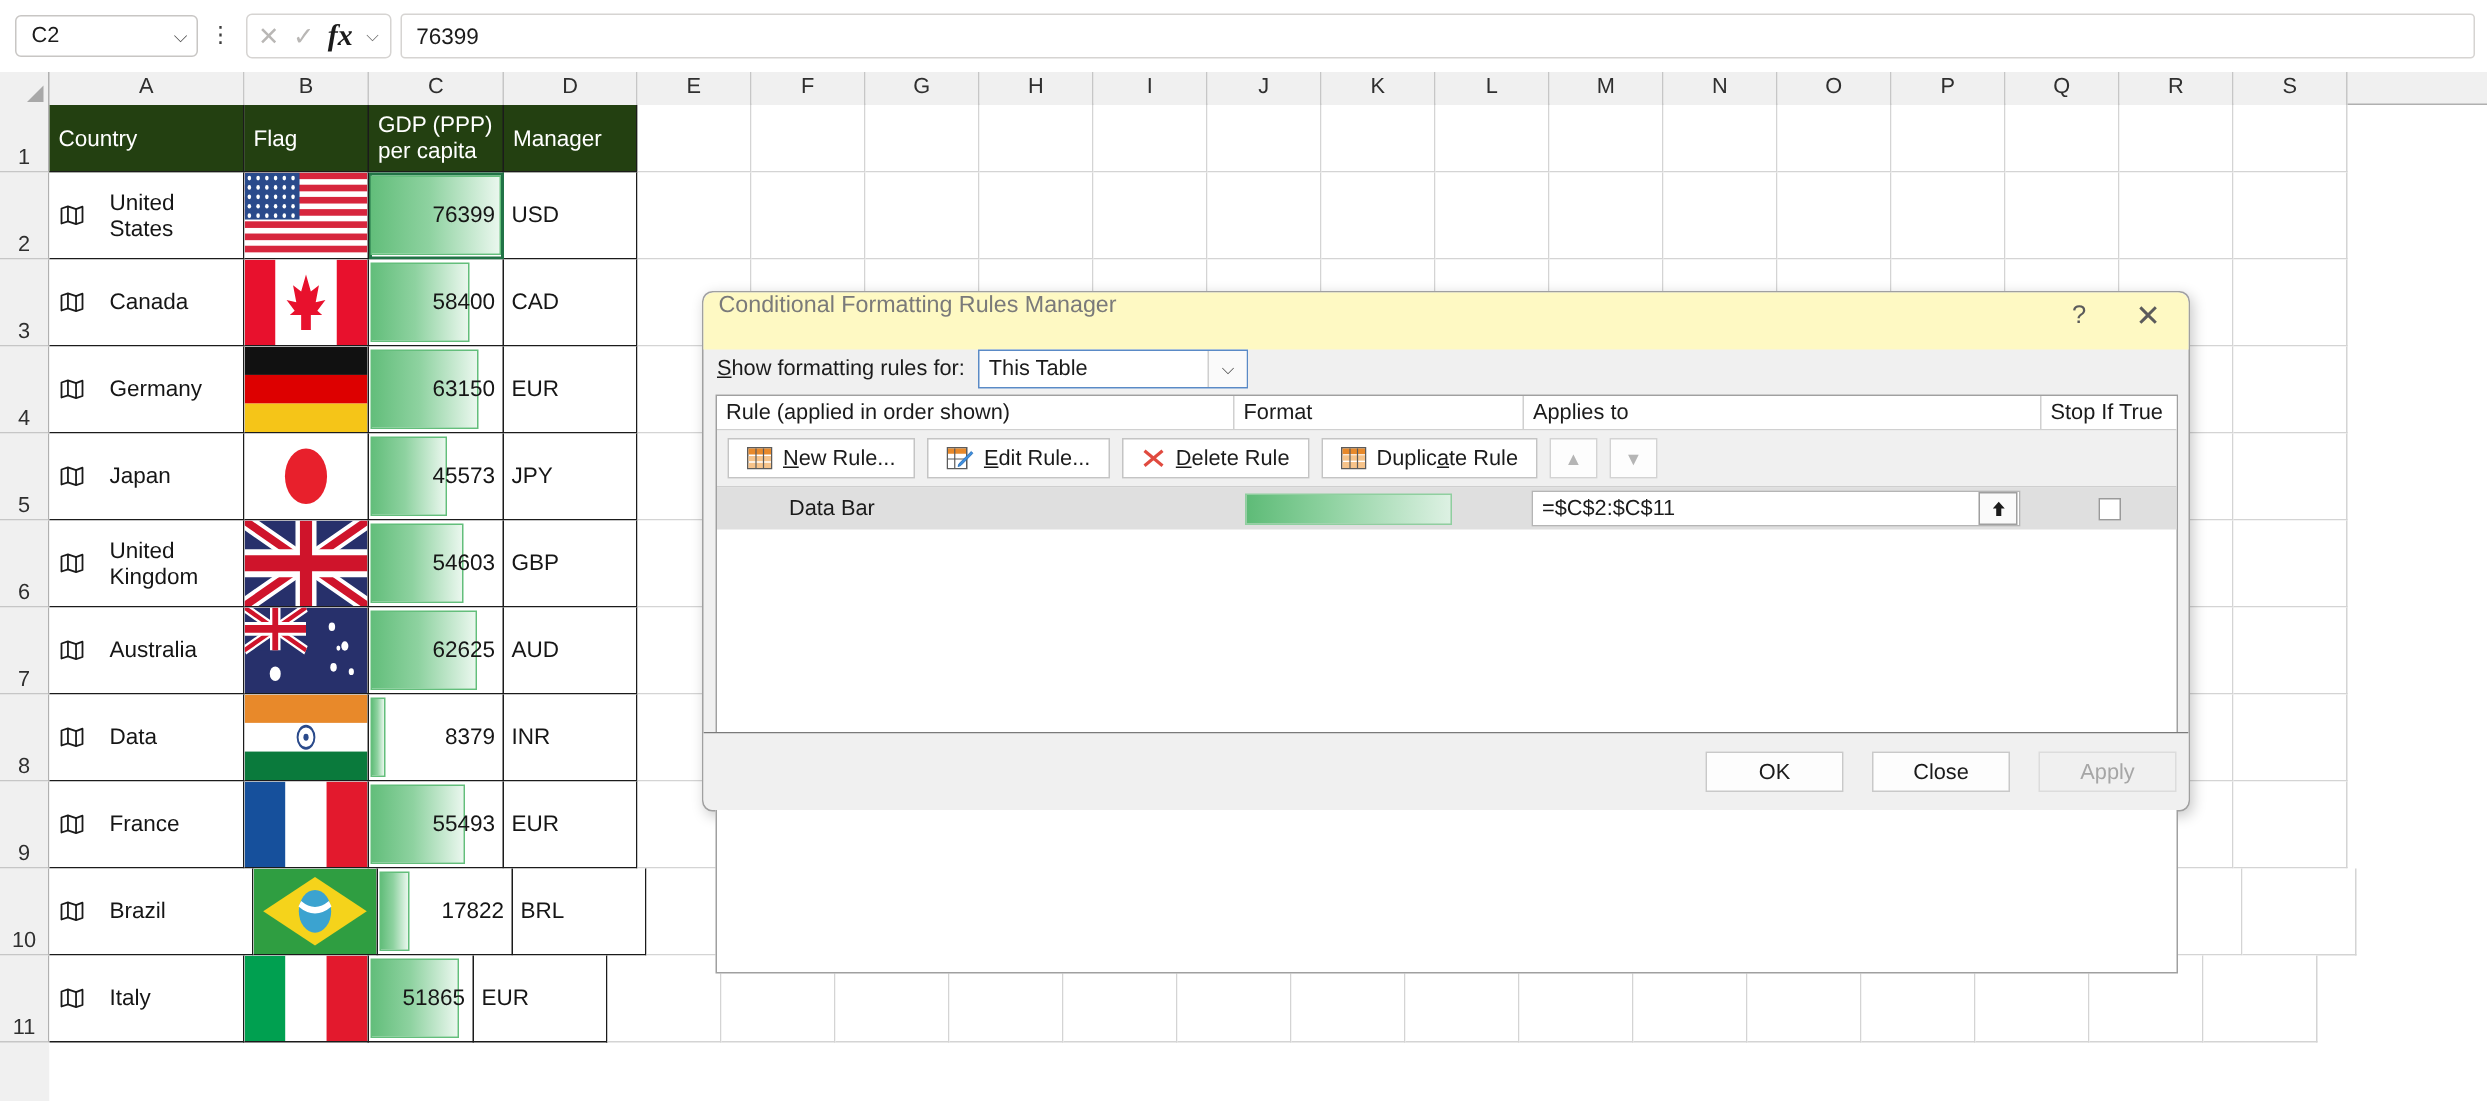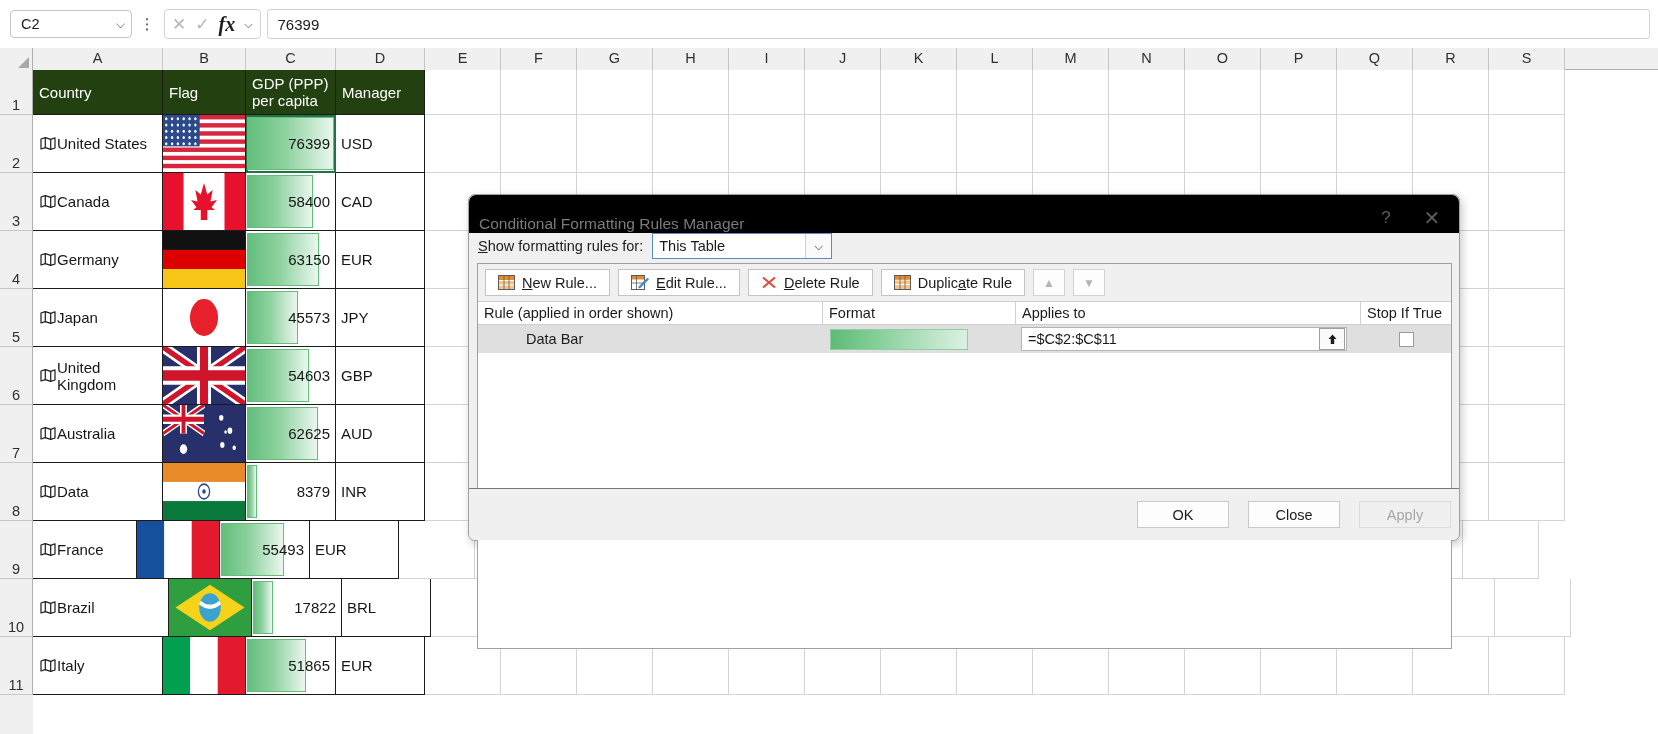--- a/index.html
+++ b/index.html
@@ -107,21 +107,21 @@
   }
   
   .tbl { border-right: 1px solid #1b1b1b; border-bottom: 1px solid #1b1b1b; }
   .hdr-cell {
     background: #234011; color: #ffffff;
     font-size: 15px; padding: 0 0 0 6px;
     align-items: center;
   }
   .hdr-cell .two-line { line-height: 17px; }
 
-  .c-country { padding-left: 7px; gap: 1px; }
+  .c-country { padding-left: 7px; gap: 17px; }
   .c-flag { padding: 0; justify-content: center; align-items: stretch; }
   .c-num { justify-content: flex-end; padding-right: 5px; }
   .c-cur { padding-left: 5px; }
 
   .map-icon { flex: 0 0 auto; width: 16px; height: 15px; }
 
   
   .bar {
     position: absolute; left: 1px; top: 2px; bottom: 2px;
     border: 1px solid #63be7b;
@@ -138,23 +138,23 @@
   #dialog {
     position: absolute; left: 468px; top: 146px;
     width: 992px; height: 347px;
     background: #f0f0f0;
     border: 1px solid #a0a0a0;
     border-radius: 7px;
     box-shadow: 2px 3px 9px rgba(0,0,0,0.22);
     font-size: 14.5px; color: #1b1b1b;
   }
   #dlg-titlebar {
-    height: 38px; display: flex; align-items: flex-end;
+    height: 38px; display: flex; align-items: flex-start;
     padding-left: 10px; border-radius: 7px 7px 0 0;
-    background: #000000;
+    background: #fef9c3;
   }
   #dlg-title { flex: 1; font-size: 15.5px; color: #7a7a7a; }
   .dlg-btn {
     width: 46px; height: 30px; display: flex;
     align-items: center; justify-content: center;
     color: #5b5b5b;
   }
   #dlg-help { font-size: 17px; }
   #dlg-close { font-size: 20px; margin-right: 4px; }
 
@@ -625,21 +625,21 @@
         <div class="cell " style="width: 76px; height: 58px;"></div>
         <div class="cell " style="width: 76px; height: 58px;"></div>
         <div class="cell " style="width: 76px; height: 58px;"></div>
         <div class="cell " style="width: 76px; height: 58px;"></div>
         <div class="cell " style="width: 76px; height: 58px;"></div>
         <div class="cell " style="width: 76px; height: 58px;"></div>
         <div class="cell " style="width: 76px; height: 58px;"></div>
         <div class="cell " style="width: 76px; height: 58px;"></div>
       </div>
       <div class="grid-row">
-        <div class="cell tbl c-country" style="width: 104px; height: 58px;">
+        <div class="cell tbl c-country" style="width: 130px; height: 58px;">
           <span class="map-icon"><svg viewBox="0 0 16 15" width="16" height="15">
               <path d="M1 3 L5.3 1.6 L10.7 3.4 L15 1.8 L15 12 L10.7 13.4 L5.3 11.6 L1 13 Z" fill="none" stroke="#1b1b1b" stroke-width="1.2" stroke-linejoin="round"></path>
               <path d="M5.3 1.6 V11.6 M10.7 3.4 V13.4" stroke="#1b1b1b" stroke-width="1.2"></path>
             </svg></span>
           <span>France</span>
         </div>
         <div class="cell tbl c-flag" style="width: 83px; height: 58px;">
           <div class="flag"><svg width="100%" height="100%" preserveAspectRatio="none" viewBox="0 0 76 40">
               <rect width="25.3" height="40" fill="#16509c"></rect>
               <rect x="25.3" width="25.4" height="40" fill="#fff"></rect>
@@ -712,21 +712,21 @@
             </svg></span>
           <span>Italy</span>
         </div>
         <div class="cell tbl c-flag" style="width: 83px; height: 58px;">
           <div class="flag"><svg width="100%" height="100%" preserveAspectRatio="none" viewBox="0 0 76 40">
               <rect width="25.3" height="40" fill="#00a050"></rect>
               <rect x="25.3" width="25.4" height="40" fill="#fff"></rect>
               <rect x="50.7" width="25.3" height="40" fill="#e3192d"></rect>
             </svg></div>
         </div>
-        <div class="cell tbl c-num" style="width: 90px; height: 58px; padding-left: 32px;">
+        <div class="cell tbl c-num" style="width: 70px; height: 58px; padding-left: 32px;">
           <div class="bar" style="width: 59.16px;"></div>
           <span class="num-txt">51865</span>
         </div>
         <div class="cell tbl c-cur" style="width: 89px; height: 58px;">EUR</div>
         <div class="cell " style="width: 76px; height: 58px;"></div>
         <div class="cell " style="width: 76px; height: 58px;"></div>
         <div class="cell " style="width: 76px; height: 58px;"></div>
         <div class="cell " style="width: 76px; height: 58px;"></div>
         <div class="cell " style="width: 76px; height: 58px;"></div>
         <div class="cell " style="width: 76px; height: 58px;"></div>
@@ -752,20 +752,27 @@
 
     <div id="dlg-showrow">
       <span id="show-label"><span class="u">S</span><span>how formatting rules for:</span></span>
       <div id="show-select">
         <span class="sv">This Table</span>
         <span class="sbtn">⌵</span>
       </div>
     </div>
 
     <div id="rules-panel">
+
+      <div id="rules-head">
+        <div class="rh" style="width:345px">Rule (applied in order shown)</div>
+        <div class="rh" style="width:193px">Format</div>
+        <div class="rh" style="width:345px">Applies to</div>
+        <div class="rh" style="flex:1;border-right:none">Stop If True</div>
+      </div>
 
       <div id="toolbar">
         <div class="tb-btn">
           <svg width="17" height="15" viewBox="0 0 17 15">
             <rect x="0.5" y="0.5" width="16" height="14" fill="#fff" stroke="#5b5b5b"></rect>
             <rect x="1" y="1" width="15" height="4" fill="#e8892a"></rect>
             <rect x="1" y="6" width="15" height="3.5" fill="#f6c38a"></rect>
             <rect x="1" y="10.5" width="15" height="3.5" fill="#f6c38a"></rect>
             <line x1="6" y1="1" x2="6" y2="14" stroke="#5b5b5b" stroke-width="0.8"></line>
             <line x1="11" y1="1" x2="11" y2="14" stroke="#5b5b5b" stroke-width="0.8"></line>
@@ -805,27 +812,20 @@
         </div>
 
         <div class="tb-arrow">
           <span>▲</span>
         </div>
         <div class="tb-arrow">
           <span>▼</span>
         </div>
       </div>
 
-      <div id="rules-head">
-        <div class="rh" style="width:345px">Rule (applied in order shown)</div>
-        <div class="rh" style="width:193px">Format</div>
-        <div class="rh" style="width:345px">Applies to</div>
-        <div class="rh" style="flex:1;border-right:none">Stop If True</div>
-      </div>
-
       <div id="rule-row">
         <div id="rr-name">Data Bar</div>
         <div id="rr-format">
           <div id="rr-databar"></div>
         </div>
         <div id="rr-applies">
           <div id="rr-ref">
             <span class="refv">=$C$2:$C$11</span>
             <span class="refbtn">
               <svg width="13" height="13" viewBox="0 0 13 13">

